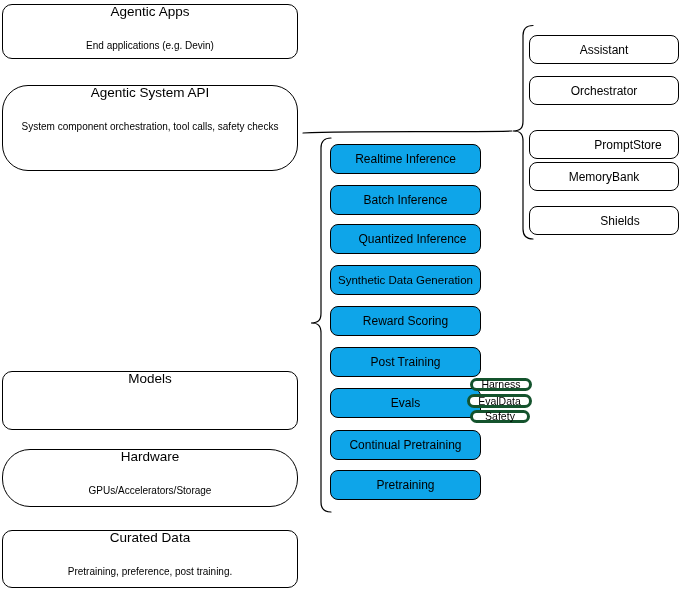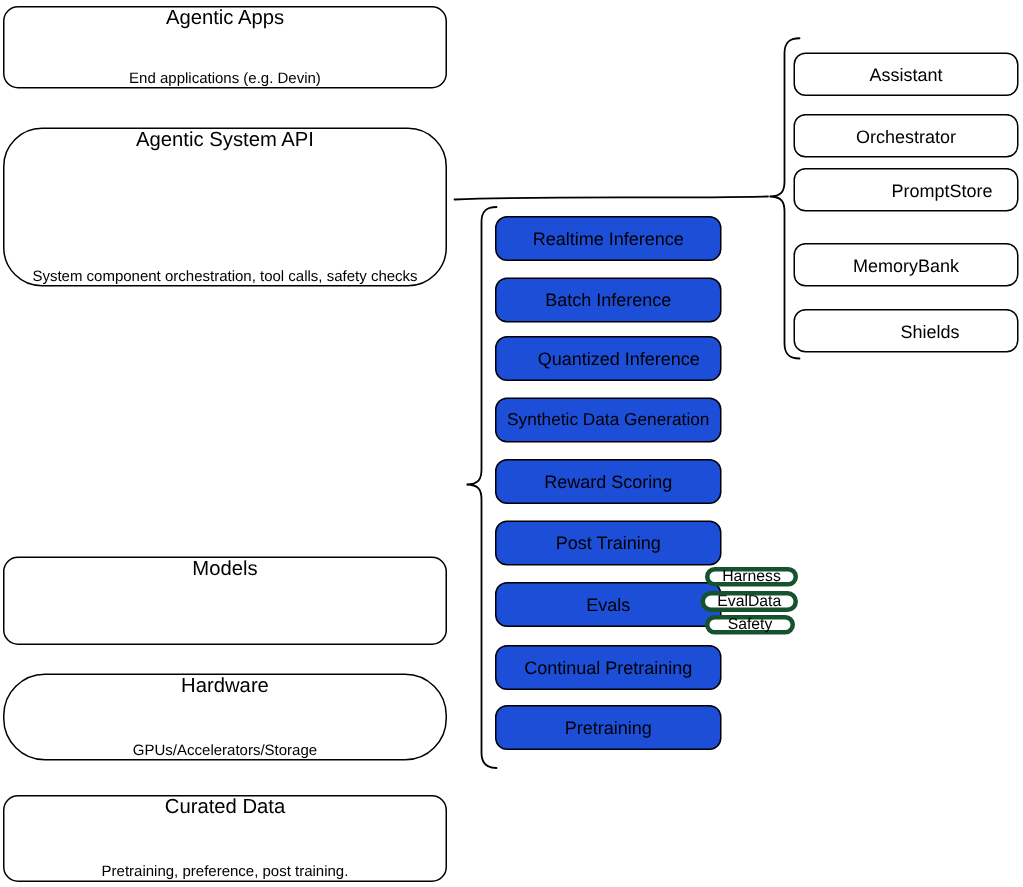--- a/index.html
+++ b/index.html
@@ -5,28 +5,28 @@
   html,body{margin:0;padding:0;background:#fff;}
   #canvas{
     position:relative;width:682px;height:591px;background:#ffffff;
     font-family:"Liberation Sans","DejaVu Sans",sans-serif;color:#000;
     overflow:hidden;
   }
   svg.overlay{position:absolute;left:0;top:0;width:682px;height:591px;}
   .node{
     position:absolute;left:2px;width:296px;box-sizing:border-box;
     border:1.2px solid #000;background:#fff;
-    display:flex;flex-direction:column;align-items:center;justify-content:space-between;
-    text-align:center;gap:8px;
+    display:flex;flex-direction:column;align-items:center;justify-content:flex-start;
+    text-align:center;gap:20px;
   }
   .node-title{font-size:13.5px;line-height:1.1;}
   .node-subtitle{font-size:10px;line-height:1.1;}
   .mid-box{
     position:absolute;left:330px;width:151px;height:30px;box-sizing:border-box;
-    border:1.2px solid #000;border-radius:8px;background:#1d4ed8;
+    border:1.2px solid #000;border-radius:8px;background:#0ea5e9;
     display:flex;align-items:center;justify-content:center;font-size:12px;
   }
   .right-box{
     position:absolute;left:529px;width:150px;height:29px;box-sizing:border-box;
     border:1.2px solid #000;border-radius:8px;background:#fff;
     display:flex;align-items:center;justify-content:center;font-size:12px;
   }
   .pill{
     position:absolute;box-sizing:border-box;border:3px solid #14532d;border-radius:8px;
     background:#fff;display:flex;align-items:center;justify-content:center;
@@ -44,21 +44,21 @@
     <path d="M 303 133 C 360 130.5, 450 132.5, 512 131"></path>
     <path d="M 533 25.5 C 526 25.5, 523 28.5, 523 35.5 L 523 121 C 523 127.5, 521 131, 513 131 C 521 131, 523 134.5, 523 141 L 523 229 C 523 236, 526 239, 533 239"></path>
     <path d="M 331 138 C 324 138, 321 141, 321 148 L 321 313 C 321 319.5, 319 323, 311 323 C 319 323, 321 326.5, 321 333 L 321 502 C 321 508.5, 324 512, 331 512"></path>
   </svg>
 
   <div class="node r10" style="top:4px;height:55px;">
     <div class="node-title">Agentic Apps</div>
     <div class="node-subtitle">End applications (e.g. Devin)</div>
   </div>
 
-  <div class="node r26" style="top:85px;height:106px;">
+  <div class="node r26" style="top:85px;height:86px;">
     <div class="node-title">Agentic System API</div>
     <div class="node-subtitle">System component orchestration, tool calls, safety checks</div>
   </div>
 
 
   <div class="node r10" style="top:371px;height:59px;">
     <div class="node-title">Models</div>
   </div>
 
   <div class="node r10" style="top:449px;height:58px;border-radius:28px;">
@@ -80,17 +80,17 @@
   <div class="mid-box" style="top:388px;">Evals</div>
   <div class="mid-box" style="top:430px;">Continual Pretraining</div>
   <div class="mid-box" style="top:470px;">Pretraining</div>
 
   <div class="pill" style="left:470px;top:377.5px;width:62px;height:13.5px;">Harness</div>
   <div class="pill" style="left:467px;top:394px;width:65px;height:14px;">EvalData</div>
   <div class="pill" style="left:470px;top:409.5px;width:60px;height:13.5px;">Safety</div>
 
   <div class="right-box" style="top:35px;">Assistant</div>
   <div class="right-box" style="top:76px;">Orchestrator</div>
-  <div class="right-box" style="top:112px;padding-left:48px;">PromptStore</div>
+  <div class="right-box" style="top:130px;padding-left:48px;">PromptStore</div>
   <div class="right-box" style="top:162px;">MemoryBank</div>
   <div class="right-box" style="top:206px;padding-left:32px;">Shields</div>
 
 </div>
 
 </body></html>

